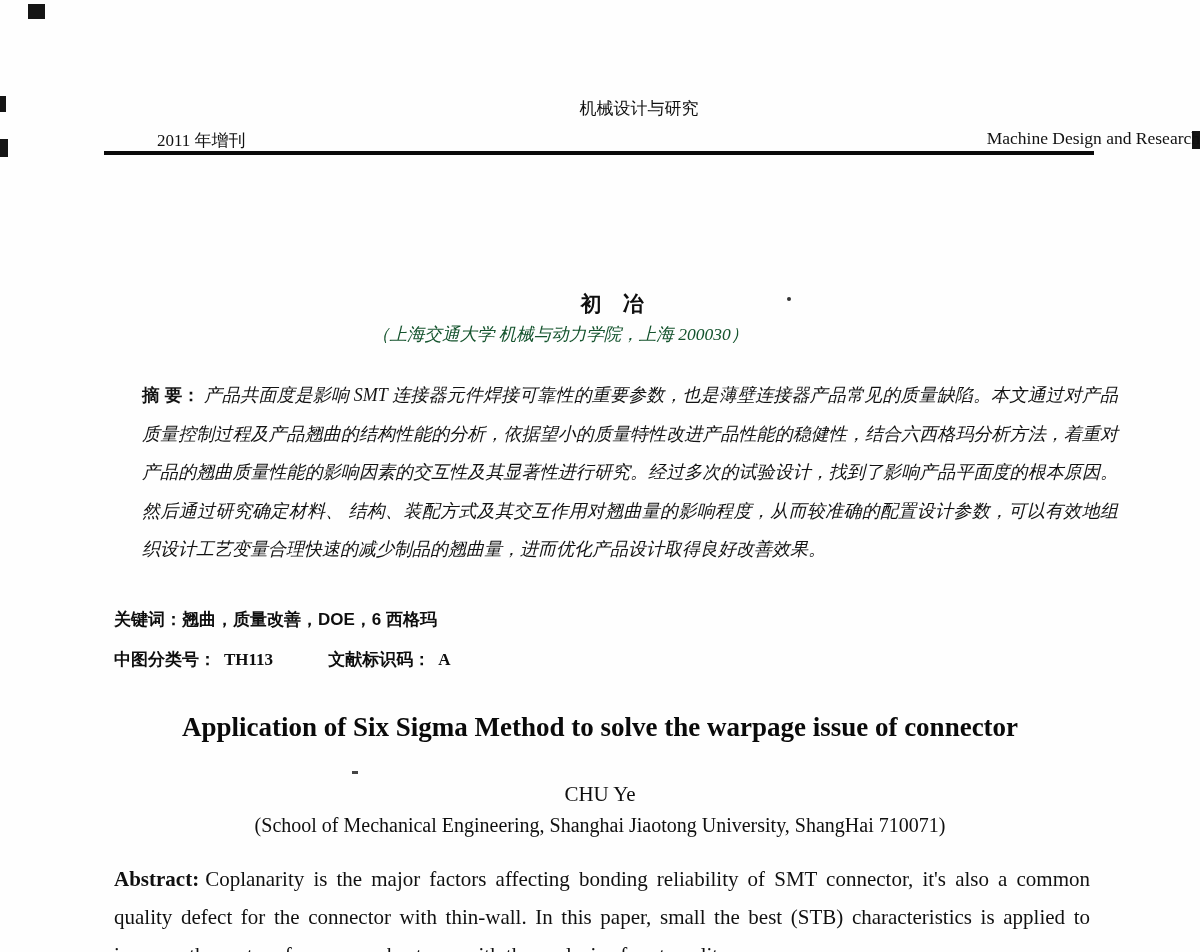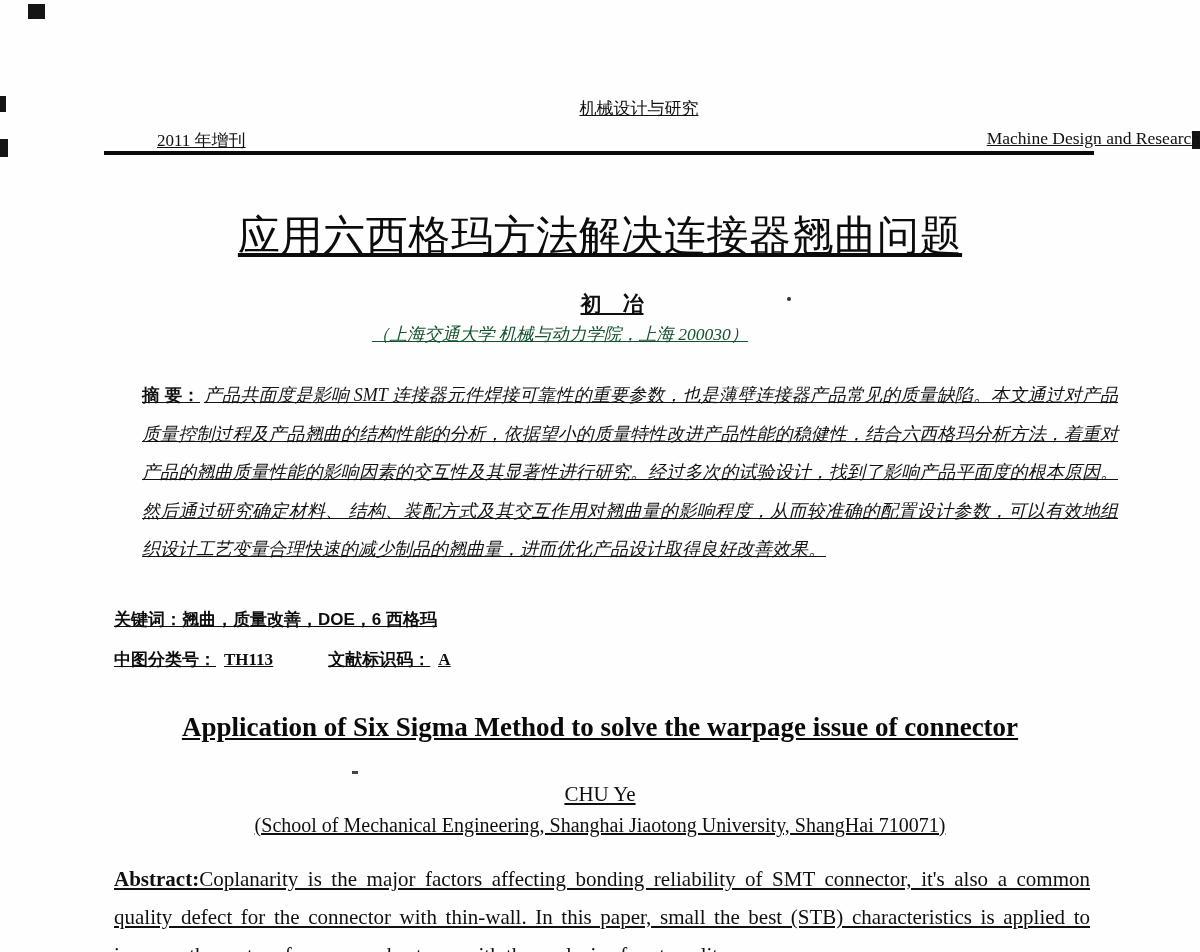--- a/index.html
+++ b/index.html
@@ -1,15 +1,15 @@
 <!DOCTYPE html>
 <html><head>
 <meta charset="utf-8">
 <style>
-  * { margin: 0; padding: 0; box-sizing: border-box; text-decoration: underline; }
+  * { margin: 0; padding: 0; box-sizing: border-box; }
   html, body { background: #ffffff; }
   body { font-family: "Liberation Serif", "DejaVu Serif", serif; color: #111; }
 
   .page {
     position: relative;
     width: 1200px;
     height: 952px;
     background: #fefefe;
     overflow: hidden;
   }
@@ -92,40 +92,39 @@
     text-align: center; font-size: 21px; color: #0f0f0f;
   }
   .affil-en {
     position: absolute; top: 814px; left: 0; width: 1200px;
     text-align: center; font-size: 20px; color: #0f0f0f;
   }
   .abstract-en {
     position: absolute; top: 860px; left: 114px; width: 976px;
     font-size: 21px; line-height: 38px; text-align: justify; color: #101010;
   }
-  .abstract-en .label { font-weight: 700; }
+  .abstract-en .label { font-weight: 700; margin-right: 6px; }
 </style>
 </head>
 <body>
 
 <div class="page">
 
   <div class="artifact a1"></div>
   <div class="artifact a2"></div>
   <div class="artifact a3"></div>
   <div class="artifact a4"></div>
   <div class="artifact dot1"></div>
   <div class="artifact dot2"></div>
 
   <div class="journal-cn">机械设计与研究</div>
   <div class="issue">2011 年增刊</div>
   <div class="journal-en">Machine Design and Research</div>
   <div class="rule"></div>
 
-  <div class="title-cn">应用六西格玛方法解决连接器翘曲问题</div>
   <div class="author-cn">初　冶</div>
   <div class="affil-cn">（上海交通大学 机械与动力学院，上海 200030）</div>
 
   <p class="abstract-cn"><span class="label">摘 要：</span><span>产品共面度是影响 SMT 连接器元件焊接可靠性的重要参数，也是薄壁连接器产品常见的质量缺陷。本文通过对产品质量控制过程及产品翘曲的结构性能的分析，依据望小的质量特性改进产品性能的稳健性，结合六西格玛分析方法，着重对产品的翘曲质量性能的影响因素的交互性及其显著性进行研究。经过多次的试验设计，找到了影响产品平面度的根本原因。然后通过研究确定材料、 结构、装配方式及其交互作用对翘曲量的影响程度，从而较准确的配置设计参数，可以有效地组织设计工艺变量合理快速的减少制品的翘曲量，进而优化产品设计取得良好改善效果。</span></p>
 
   <p class="keywords-line"><span class="label">关键词：</span><span>翘曲，质量改善，DOE，6 西格玛</span></p>
 
   <p class="clc-line"><span class="label">中图分类号：</span><span class="value">TH113</span><span class="spacer"></span><span class="label">文献标识码：</span><span class="value">A</span></p>
 
   <div class="title-en">Application of Six Sigma Method to solve the warpage issue of connector</div>

